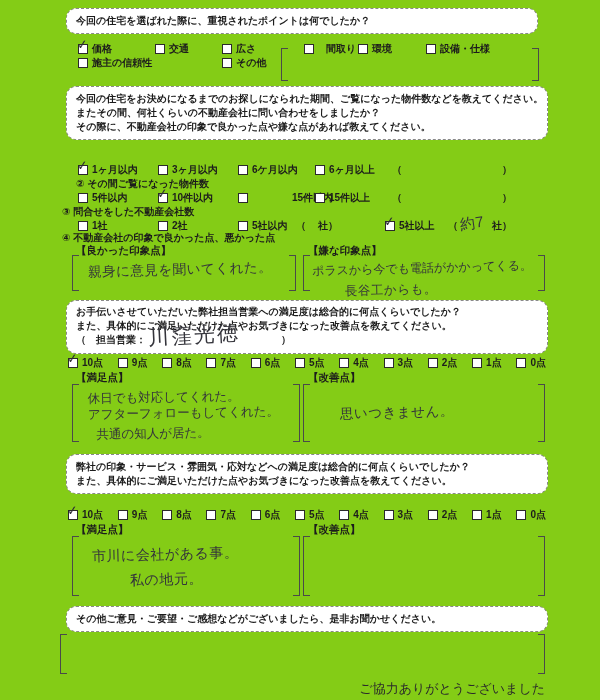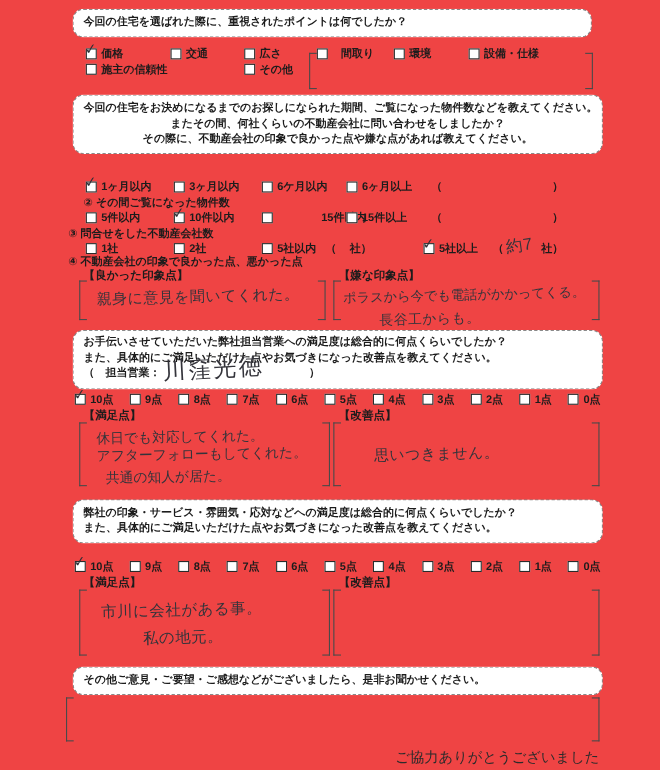--- a/index.html
+++ b/index.html
@@ -1,16 +1,16 @@
 <!DOCTYPE html>
 <html><head>
 <meta charset="utf-8">
 <style>
   html,body{margin:0;padding:0;background:#fff;}
-  #page{position:relative;width:600px;height:700px;background:#ef4444;overflow:hidden;
+  #page{position:relative;width:600px;height:700px;background:#84cc16;overflow:hidden;
         font-family:"Liberation Sans","DejaVu Sans",sans-serif;color:#1c1c1c;}
   .box-dash{position:absolute;border:1.5px dashed #8a8a8a;border-radius:10px;
             padding:5px 9px;font-weight:bold;font-size:10px;line-height:14px;background:#fff;}
   .qline{white-space:nowrap;}
   .item-title{position:absolute;font-weight:bold;font-size:10px;white-space:nowrap;}
   .opt{position:absolute;display:flex;align-items:center;gap:4px;font-weight:bold;
        font-size:10px;white-space:nowrap;}
   .cbox{width:8px;height:8px;border:1.3px solid #2a2a2a;display:inline-block;
         position:relative;background:#fff;flex:0 0 auto;}
   .opt.checked .cbox::after{content:"✓";position:absolute;left:-2px;top:-8px;
@@ -46,21 +46,21 @@
       <span>価格</span>
     </span>
   <span class="opt" style="left:155px;top:42px;">
     <span class="cbox"></span>
       <span>交通</span>
     </span>
   <span class="opt" style="left:222px;top:42px;">
     <span class="cbox"></span>
       <span>広さ</span>
     </span>
-  <span class="opt" style="left:288px;top:42px;gap:12px;">
+  <span class="opt" style="left:304px;top:42px;gap:12px;">
     <span class="cbox"></span>
       <span>間取り</span>
     </span>
   <span class="opt" style="left:358px;top:42px;">
     <span class="cbox"></span>
       <span>環境</span>
     </span>
   <span class="opt" style="left:426px;top:42px;">
     <span class="cbox"></span>
       <span>設備・仕様</span>
@@ -69,21 +69,21 @@
     <span class="cbox"></span>
       <span>施主の信頼性</span>
     </span>
   <span class="opt" style="left:222px;top:56px;justify-content:space-between;">
     <span class="cbox"></span>
       <span>その他</span>
     </span>
 
   <div class="brk" style="left:281px;top:48px;width:258px;height:33px;"></div>
 
-  <div class="box-dash" style="left:66px;top:86px;width:462px;text-align:center;">
+  <div class="box-dash" style="left:66px;top:86px;width:462px;">
     <div class="qline">今回の住宅をお決めになるまでのお探しになられた期間、ご覧になった物件数などを教えてください。</div>
     <div class="qline">またその間、何社くらいの不動産会社に問い合わせをしましたか？</div>
     <div class="qline">その際に、不動産会社の印象で良かった点や嫌な点があれば教えてください。</div>
   </div>
 
   <span class="opt checked" style="left:78px;top:163px;">
     <span class="cbox"></span>
       <span>1ヶ月以内</span>
     </span>
   <span class="opt" style="left:158px;top:163px;">

